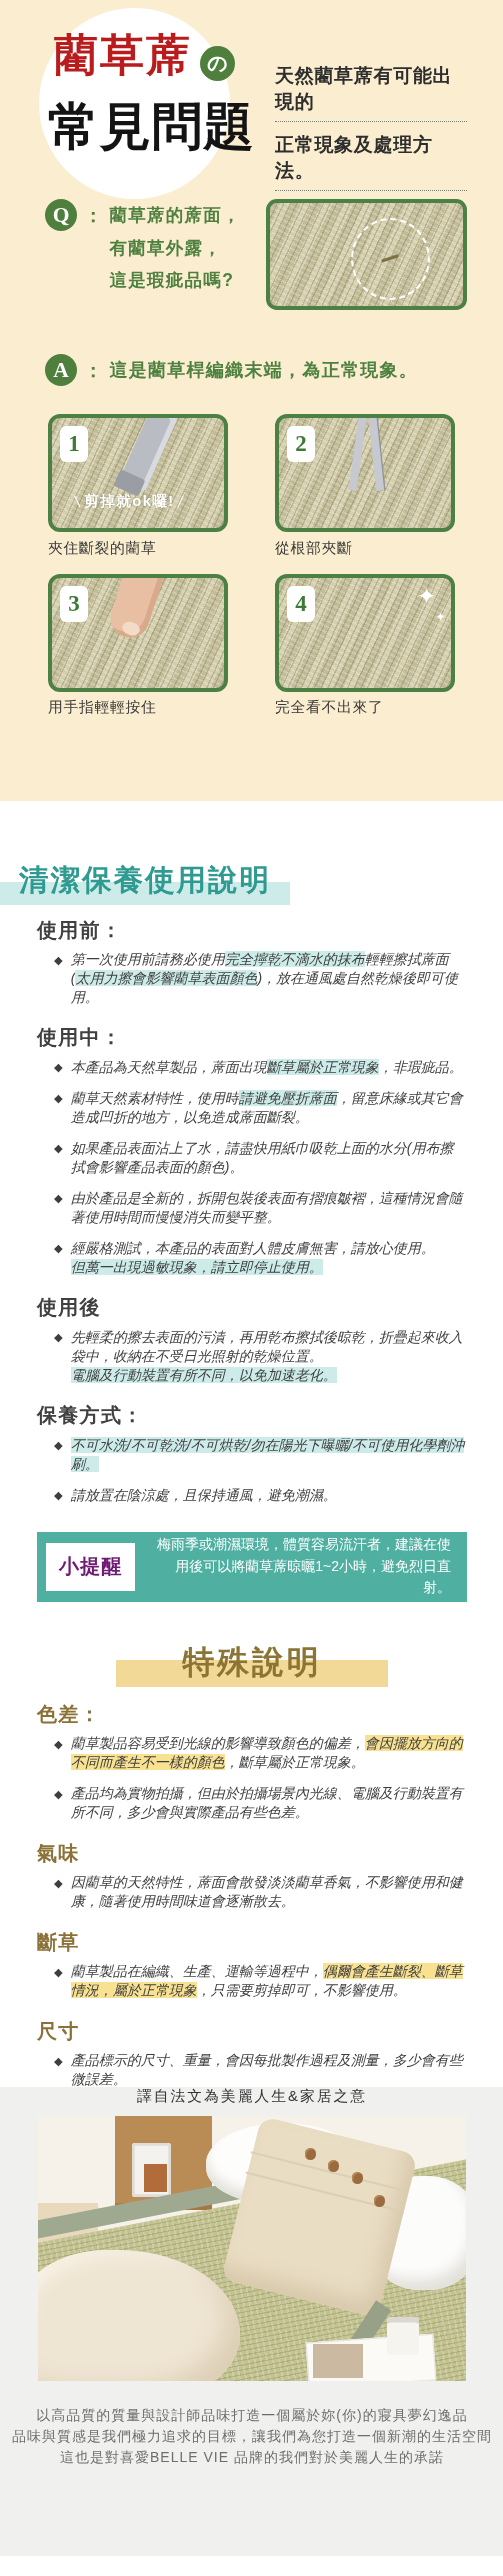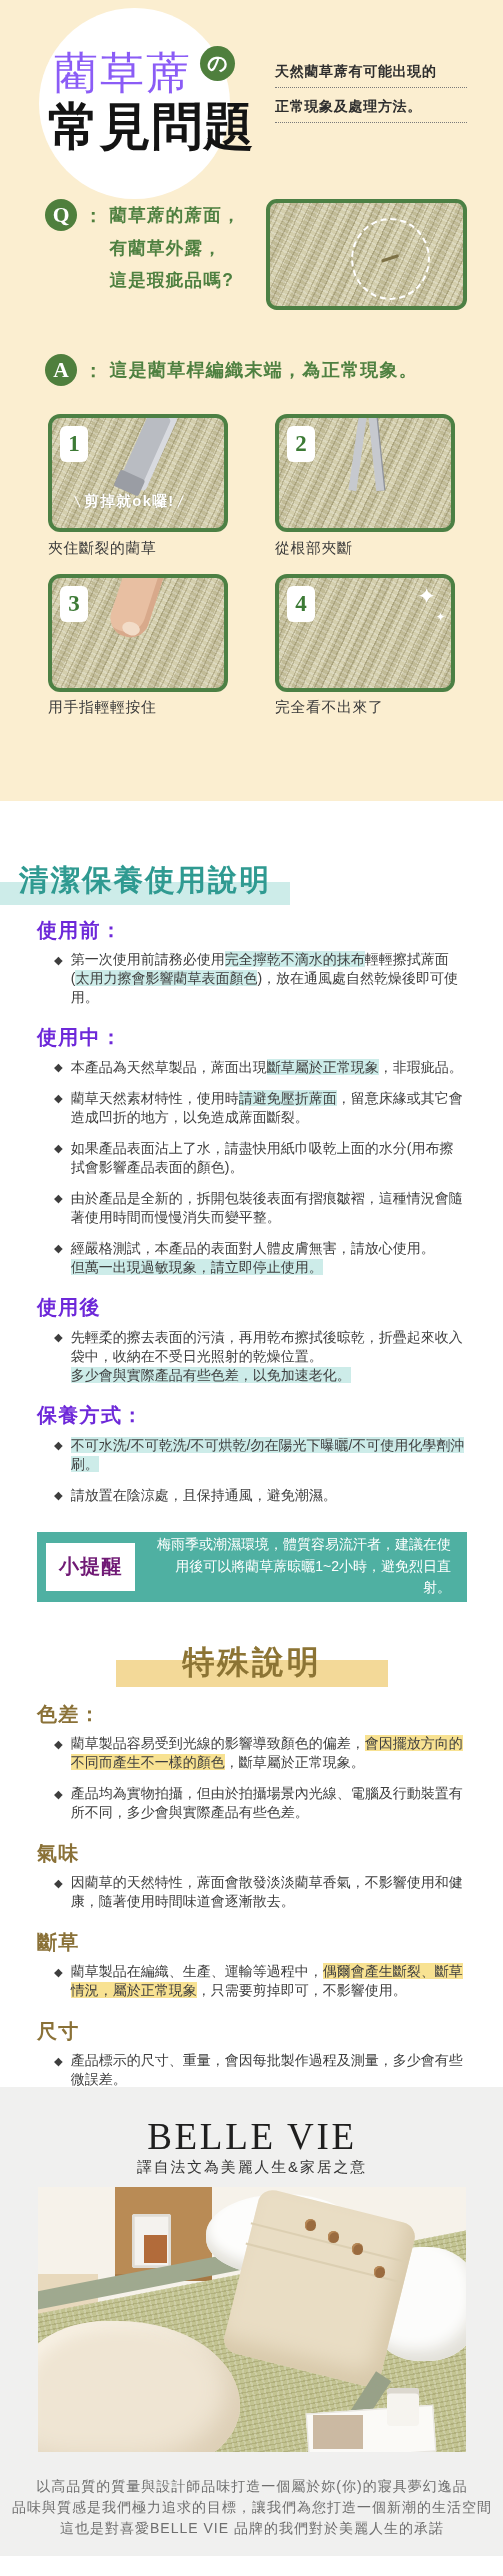--- a/index.html
+++ b/index.html
@@ -9,29 +9,29 @@
     font-family:"Liberation Sans","DejaVu Sans",sans-serif;
     color:#3e3e3e; overflow:hidden;
   }
   .serif { font-family:"Liberation Serif","DejaVu Serif",serif; }
 
   
   .sec-cream { height:801px; background:#fbeed0; overflow:hidden; }
   .hero { position:relative; height:199px; }
   .hero-circle { position:absolute; left:39px; top:8px; width:191px; height:191px;
     background:#fff; border-radius:50%; }
-  .hero-title-green { position:absolute; left:54px; top:44px; font-size:44px; font-weight:400;
-    color:#8b5cf6; letter-spacing:2px; }
+  .hero-title-green { position:absolute; left:54px; top:26px; font-size:44px; font-weight:700;
+    color:#b91c1c; letter-spacing:2px; }
   .hero-no-badge { position:absolute; left:200px; top:46px; width:35px; height:35px;
     background:#4f7f3d; border-radius:50%; color:#fff; font-size:20px; font-weight:700;
     display:flex; align-items:center; justify-content:center; }
   .hero-title-black { position:absolute; left:48px; top:93px; font-size:51px; font-weight:900;
     color:#141414; letter-spacing:0.7px; }
   .hero-sub { position:absolute; left:275px; top:63px; width:192px; }
-  .hero-sub .line { font-size:14px; font-weight:700; color:#2e2e2e; letter-spacing:0.7px;
+  .hero-sub .line { font-size:19px; font-weight:700; color:#2e2e2e; letter-spacing:0.7px;
     padding-bottom:6px; border-bottom:1.3px dotted #7a7a7a; margin-bottom:10px; }
 
   
   .qa-row { display:flex; padding:0 37px 0 45px; }
   .qa-badge { width:32px; height:32px; border-radius:50%; background:#4f7f3d; color:#fff;
     font-size:21.5px; font-weight:700; display:flex; align-items:center; justify-content:center;
     flex:0 0 32px; }
   .qa-colon { color:#4f7f3d; font-size:19px; font-weight:700; margin:4px 6.7px 0 6.7px; }
   .q-lines { margin-top:4px; }
   .q-lines .line { color:#4e8040; font-size:17.5px; font-weight:700; letter-spacing:1.3px;
@@ -86,26 +86,26 @@
   .sparkle { position:absolute; color:#fff; }
   .sparkle.s1 { right:14.8px; top:5.4px; font-size:23px; }
   .sparkle.s2 { right:5.4px; top:32px; font-size:12px; }
 
   
   .sec-care { height:1286px; background:#fff; overflow:hidden; }
   .care-title-wrap { text-align:left; padding-top:60px; height:98px; }
   .care-title { display:inline-block; font-size:29.5px; font-weight:700; color:#2f9a91;
     letter-spacing:2px; padding:0 19px 4px;
     background:linear-gradient(to bottom, rgba(0,0,0,0) 48%, #cdece9 48%); }
-  .care-head { font-size:20px; font-weight:700; color:#6d28d9; letter-spacing:1.3px;
+  .care-head { font-size:20px; font-weight:700; color:#404040; letter-spacing:1.3px;
     margin:17.5px 0 9.4px; padding-left:37px; height:24px; }
   .gold-head { color:#8a7137; }
   .bullet { display:flex; padding:0 37px 0 54px; margin-bottom:12px; }
   .bullet .diamond { flex:0 0 auto; font-size:11.4px; color:#3e3e3e; margin:2.7px 8px 0 0; }
-  .bullet .btext { font-size:14px; line-height:19px; color:#3e3e3e; width:403px; }
+  .bullet .btext { font-size:14px; line-height:19px; color:#3e3e3e; width:403px;font-style:italic; }
   .hl-teal { background:#cdece9; }
   .hl-yellow { background:#f8e292; }
 
   .tip-box { margin:27px 37px 0; height:70px; background:#4fb0a2; display:flex;
     align-items:center; }
   .tip-label { width:89px; height:48px; background:#fff; margin-left:9.4px; flex:0 0 89px;
     color:#701a75; font-size:20px; font-weight:700; letter-spacing:1.3px;
     display:flex; align-items:center; justify-content:center; }
   .tip-text { color:#fff; font-size:14px; line-height:21.5px; padding:0 16px;text-align:right; }
 
@@ -262,21 +262,21 @@
     <span class="btext"><span>由於產品是全新的，拆開包裝後表面有摺痕皺褶，這種情況會隨著使用時間而慢慢消失而變平整。</span></span>
   </div>
   <div class="bullet">
     <span class="diamond">◆</span>
     <span class="btext"><span>經嚴格測試，本產品的表面對人體皮膚無害，請放心使用。</span><br><span class="hl-teal">但萬一出現過敏現象，請立即停止使用。</span></span>
   </div>
 
   <div class="care-head serif">使用後</div>
   <div class="bullet">
     <span class="diamond">◆</span>
-    <span class="btext"><span>先輕柔的擦去表面的污漬，再用乾布擦拭後晾乾，折疊起來收入袋中，收納在不受日光照射的乾燥位置。</span><br><span class="hl-teal">多少會與實際產品有些色差，以免加速老化。</span></span>
+    <span class="btext"><span>先輕柔的擦去表面的污漬，再用乾布擦拭後晾乾，折疊起來收入袋中，收納在不受日光照射的乾燥位置。</span><br><span class="hl-teal">電腦及行動裝置有所不同，以免加速老化。</span></span>
   </div>
 
   <div class="care-head serif">保養方式：</div>
   <div class="bullet">
     <span class="diamond">◆</span>
     <span class="btext"><span class="hl-teal">不可水洗/不可乾洗/不可烘乾/勿在陽光下曝曬/不可使用化學劑沖刷。</span></span>
   </div>
   <div class="bullet">
     <span class="diamond">◆</span>
     <span class="btext"><span>請放置在陰涼處，且保持通風，避免潮濕。</span></span>
@@ -315,21 +315,20 @@
 
   <div class="care-head gold-head serif">尺寸</div>
   <div class="bullet">
     <span class="diamond">◆</span>
     <span class="btext"><span>產品標示的尺寸、重量，會因每批製作過程及測量，多少會有些微誤差。</span><br><span>可能存在5%的誤差值，屬於正常範圍，敬請諒解!</span></span>
   </div>
 
 </section>
 
 <section class="sec-brand">
-  <div class="brand-name serif">BELLE VIE</div>
   <div class="brand-tagline">譯自法文為美麗人生&amp;家居之意</div>
 
   <div class="brand-photo">
     <div class="wall"></div>
     <div class="shelf"></div>
     <div class="frame"></div>
     <div class="frame-book"></div>
     <div class="floor"></div>
     <div class="mat"></div>
     <div class="mat-edge"></div>

